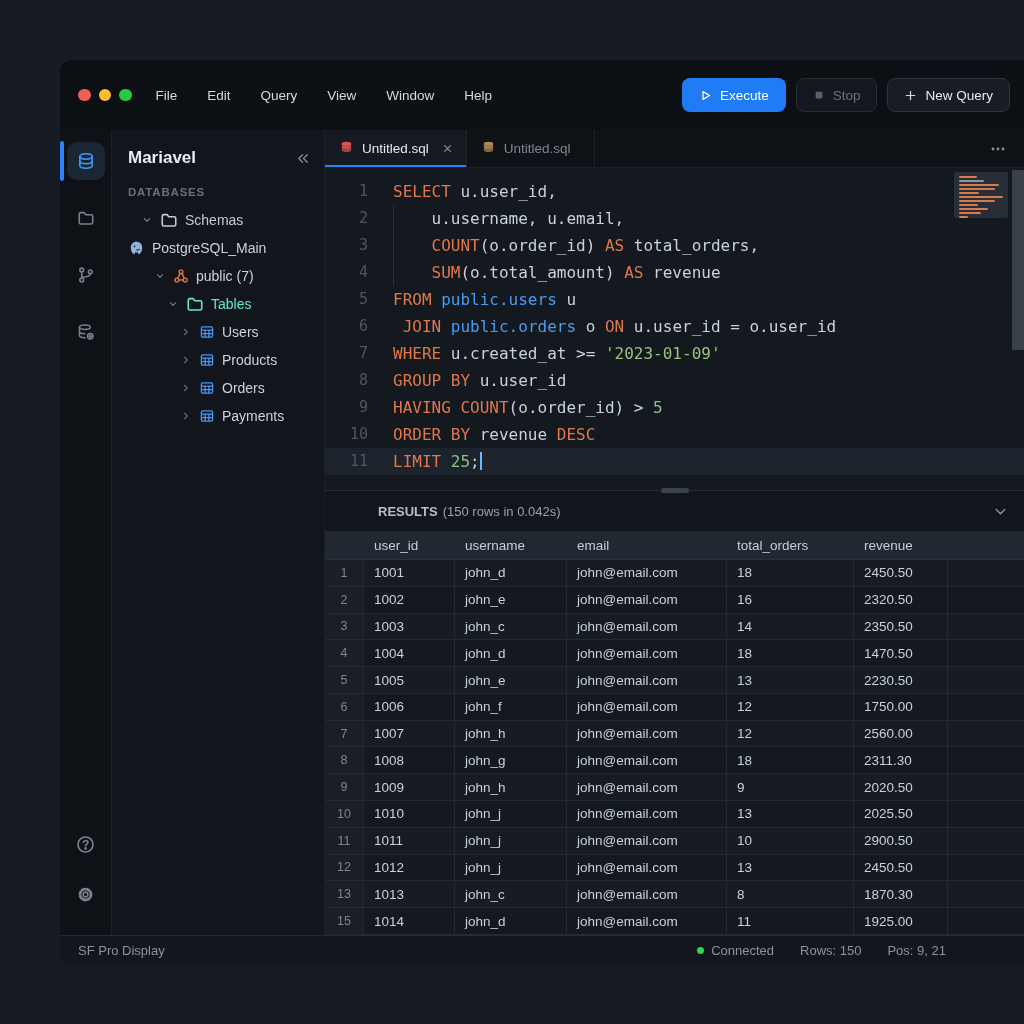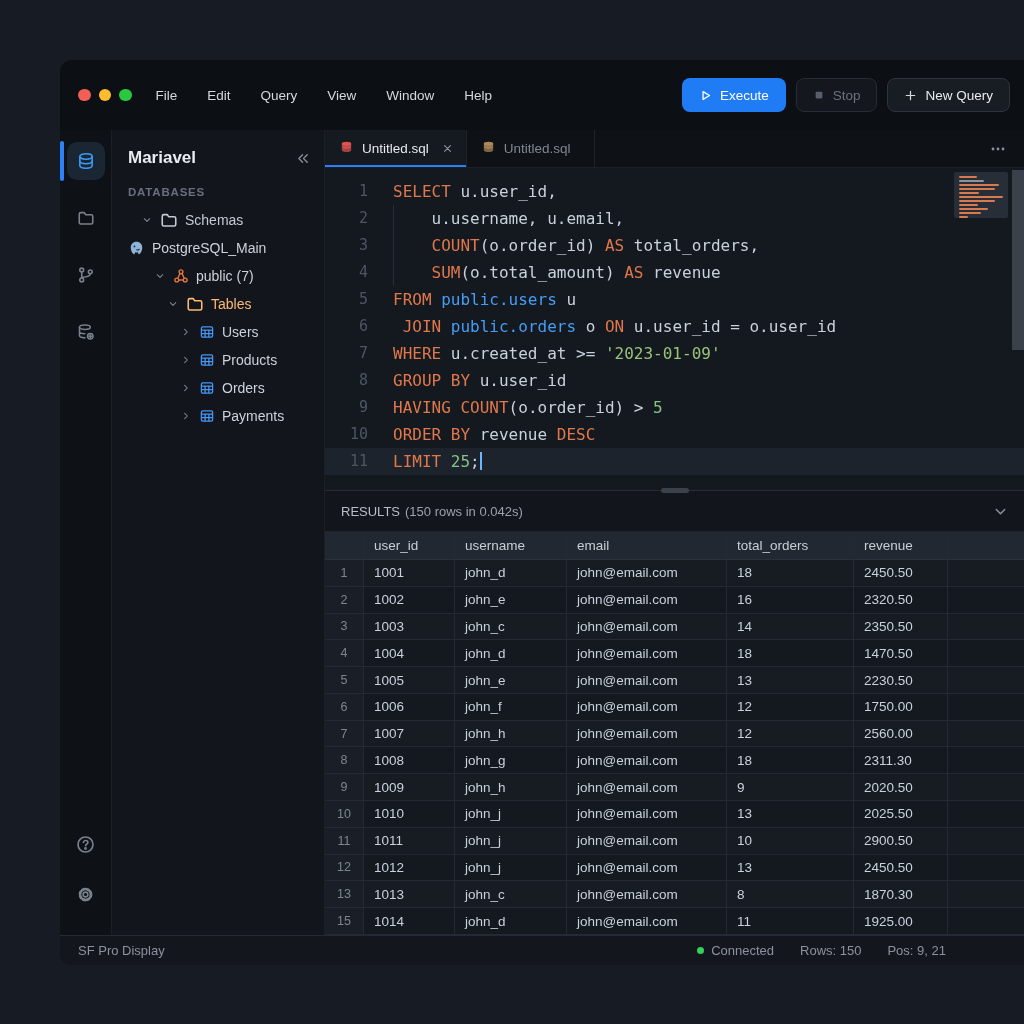--- a/index.html
+++ b/index.html
@@ -76,21 +76,21 @@
              border-radius:2px; padding:4px 5px; overflow:hidden; }
   .mm-line { height:2px; margin-bottom:2px; border-radius:1px; }
   .editor-scrollbar { position:absolute; top:2px; right:0; width:12px; height:180px; background:#3a414b; }
 
   
   .results { flex:1 1 auto; display:flex; flex-direction:column; min-height:0; border-top:1px solid #262c34; position:relative; }
   .drag-pill { position:absolute; top:-3px; left:50%; transform:translateX(-50%);
                width:28px; height:5px; border-radius:3px; background:#3a424c; }
   .res-head { height:41px; flex:0 0 41px; background:#12161c; display:flex; align-items:center;
               padding:0 16px; font-size:13px; color:#9aa1ab; border-bottom:1px solid #20262e; }
-  .res-title { font-weight:400; color:#b7bec8; margin-right:5px; }
+  .res-title { font-weight:700; color:#b7bec8; margin-right:5px;margin-left:37px; }
   .res-chev { margin-left:auto; color:#8a919b; display:flex; }
 
   .grid { flex:1 1 auto; display:flex; flex-direction:column; overflow:hidden; font-size:13.5px; }
   .grid-row { display:flex; flex:1 1 auto; min-height:0; border-bottom:1px solid #232a33; }
   .grid-header { flex:0 0 28px; background:#222831; color:#c9ced6; border-bottom:1px solid #2a313b; }
   .cell { display:flex; align-items:center; padding-left:10px; border-right:1px solid #232a33;
           overflow:hidden; white-space:nowrap; }
   .cell.num { justify-content:center; padding-left:0; color:#7d8590; background:#1a1f27; font-size:12.5px; }
   .grid-header .cell.num { background:#222831; }
   .grid-row:nth-child(odd):not(.grid-header) { background:#14181f; }
@@ -249,21 +249,21 @@
             <span class="tree-icon">
               <svg width="16" height="16" viewBox="0 0 16 16" fill="none" stroke="#e0763f" stroke-width="1.4" stroke-linecap="round">
                 <circle cx="8" cy="3.8" r="1.9"></circle>
                 <circle cx="3.8" cy="12" r="1.9"></circle>
                 <circle cx="12.2" cy="12" r="1.9"></circle>
                 <path d="M7 5.4L4.8 10.3M9 5.4l2.2 4.9M5.7 12h4.6"></path>
               </svg>
             </span>
             <span>public (7)</span>
           </div>
-          <div class="tree-item" style="padding-left:55px; color:#fdba74">
+          <div class="tree-item" style="padding-left:55px; color:#5eead4">
             <span class="tree-chev">
               <svg width="12" height="12" viewBox="0 0 16 16" fill="none" stroke="currentColor" stroke-width="1.4" stroke-linecap="round" stroke-linejoin="round">
                 <path d="M4.4 6.2L8 9.8l3.6-3.6"></path>
               </svg>
             </span>
             <span class="tree-icon">
               <svg width="18" height="18" viewBox="0 0 16 16" fill="none" stroke="currentColor" stroke-width="1.4" stroke-linecap="round" stroke-linejoin="round">
                 <path d="M2 4.6c0-.8.6-1.4 1.4-1.4h2.9l1.5 1.9h4.8c.8 0 1.4.6 1.4 1.4v5.4c0 .8-.6 1.4-1.4 1.4H3.4c-.8 0-1.4-.6-1.4-1.4z"></path>
               </svg>
             </span>

